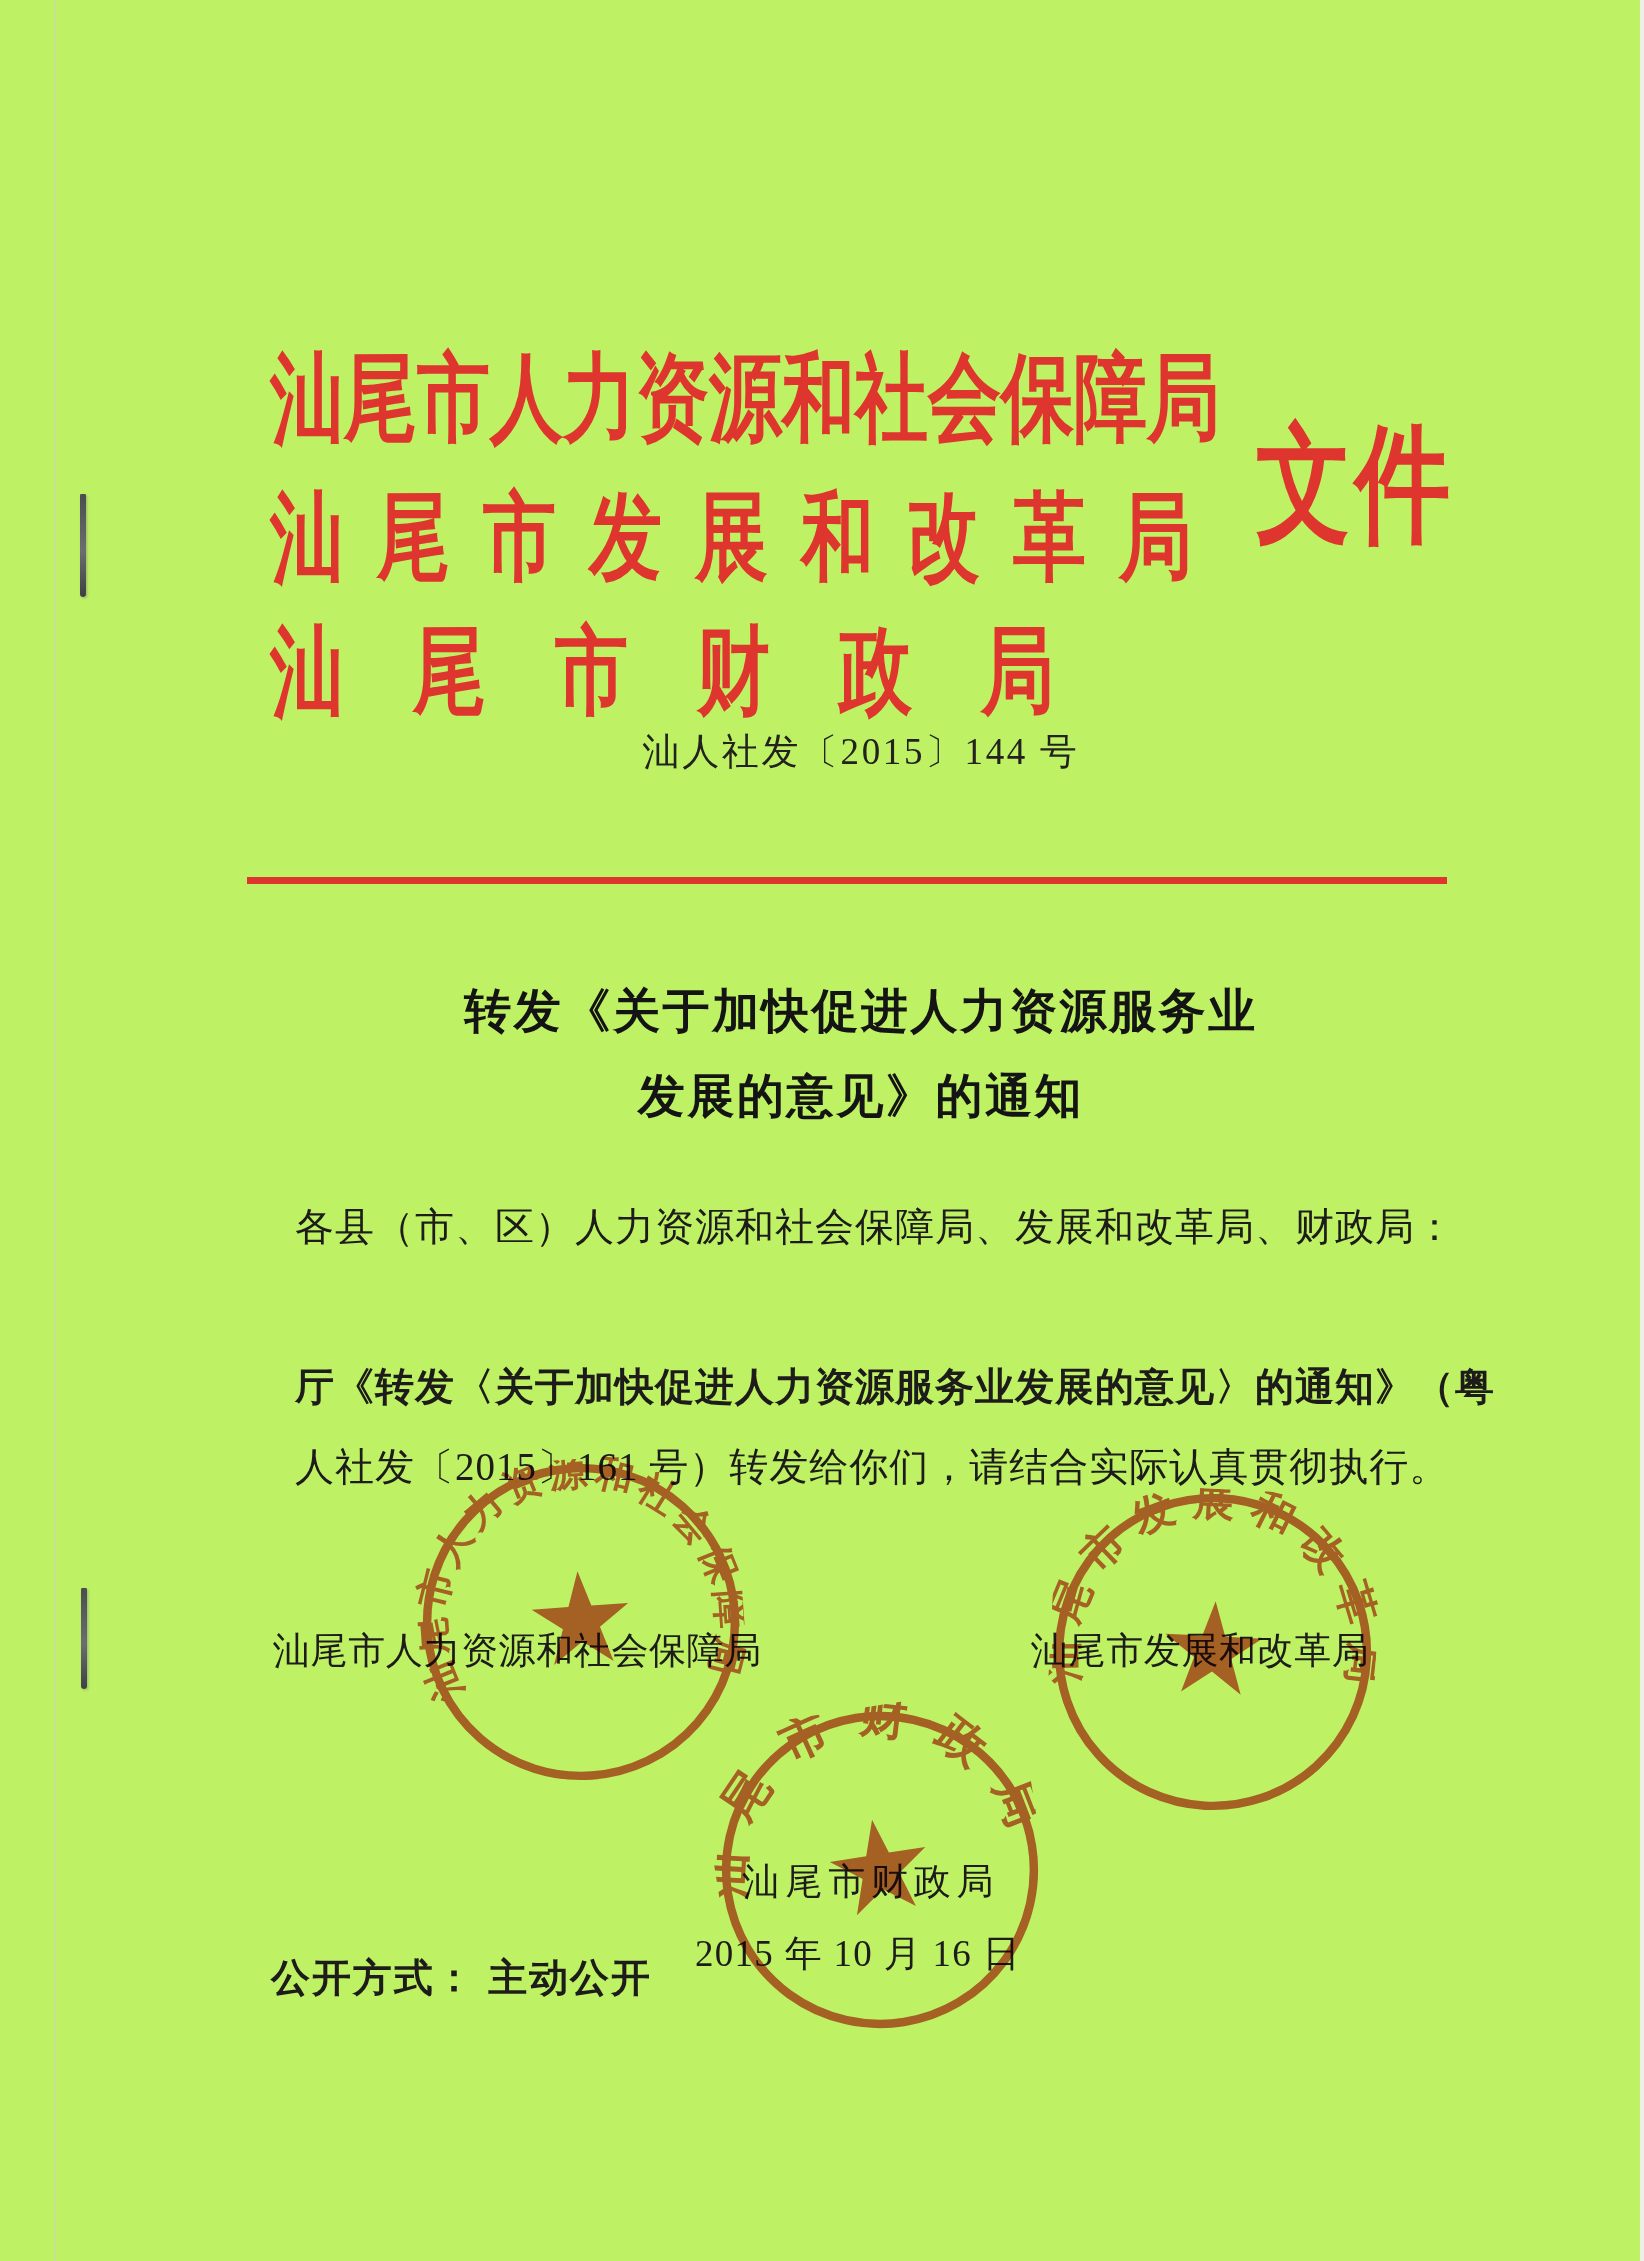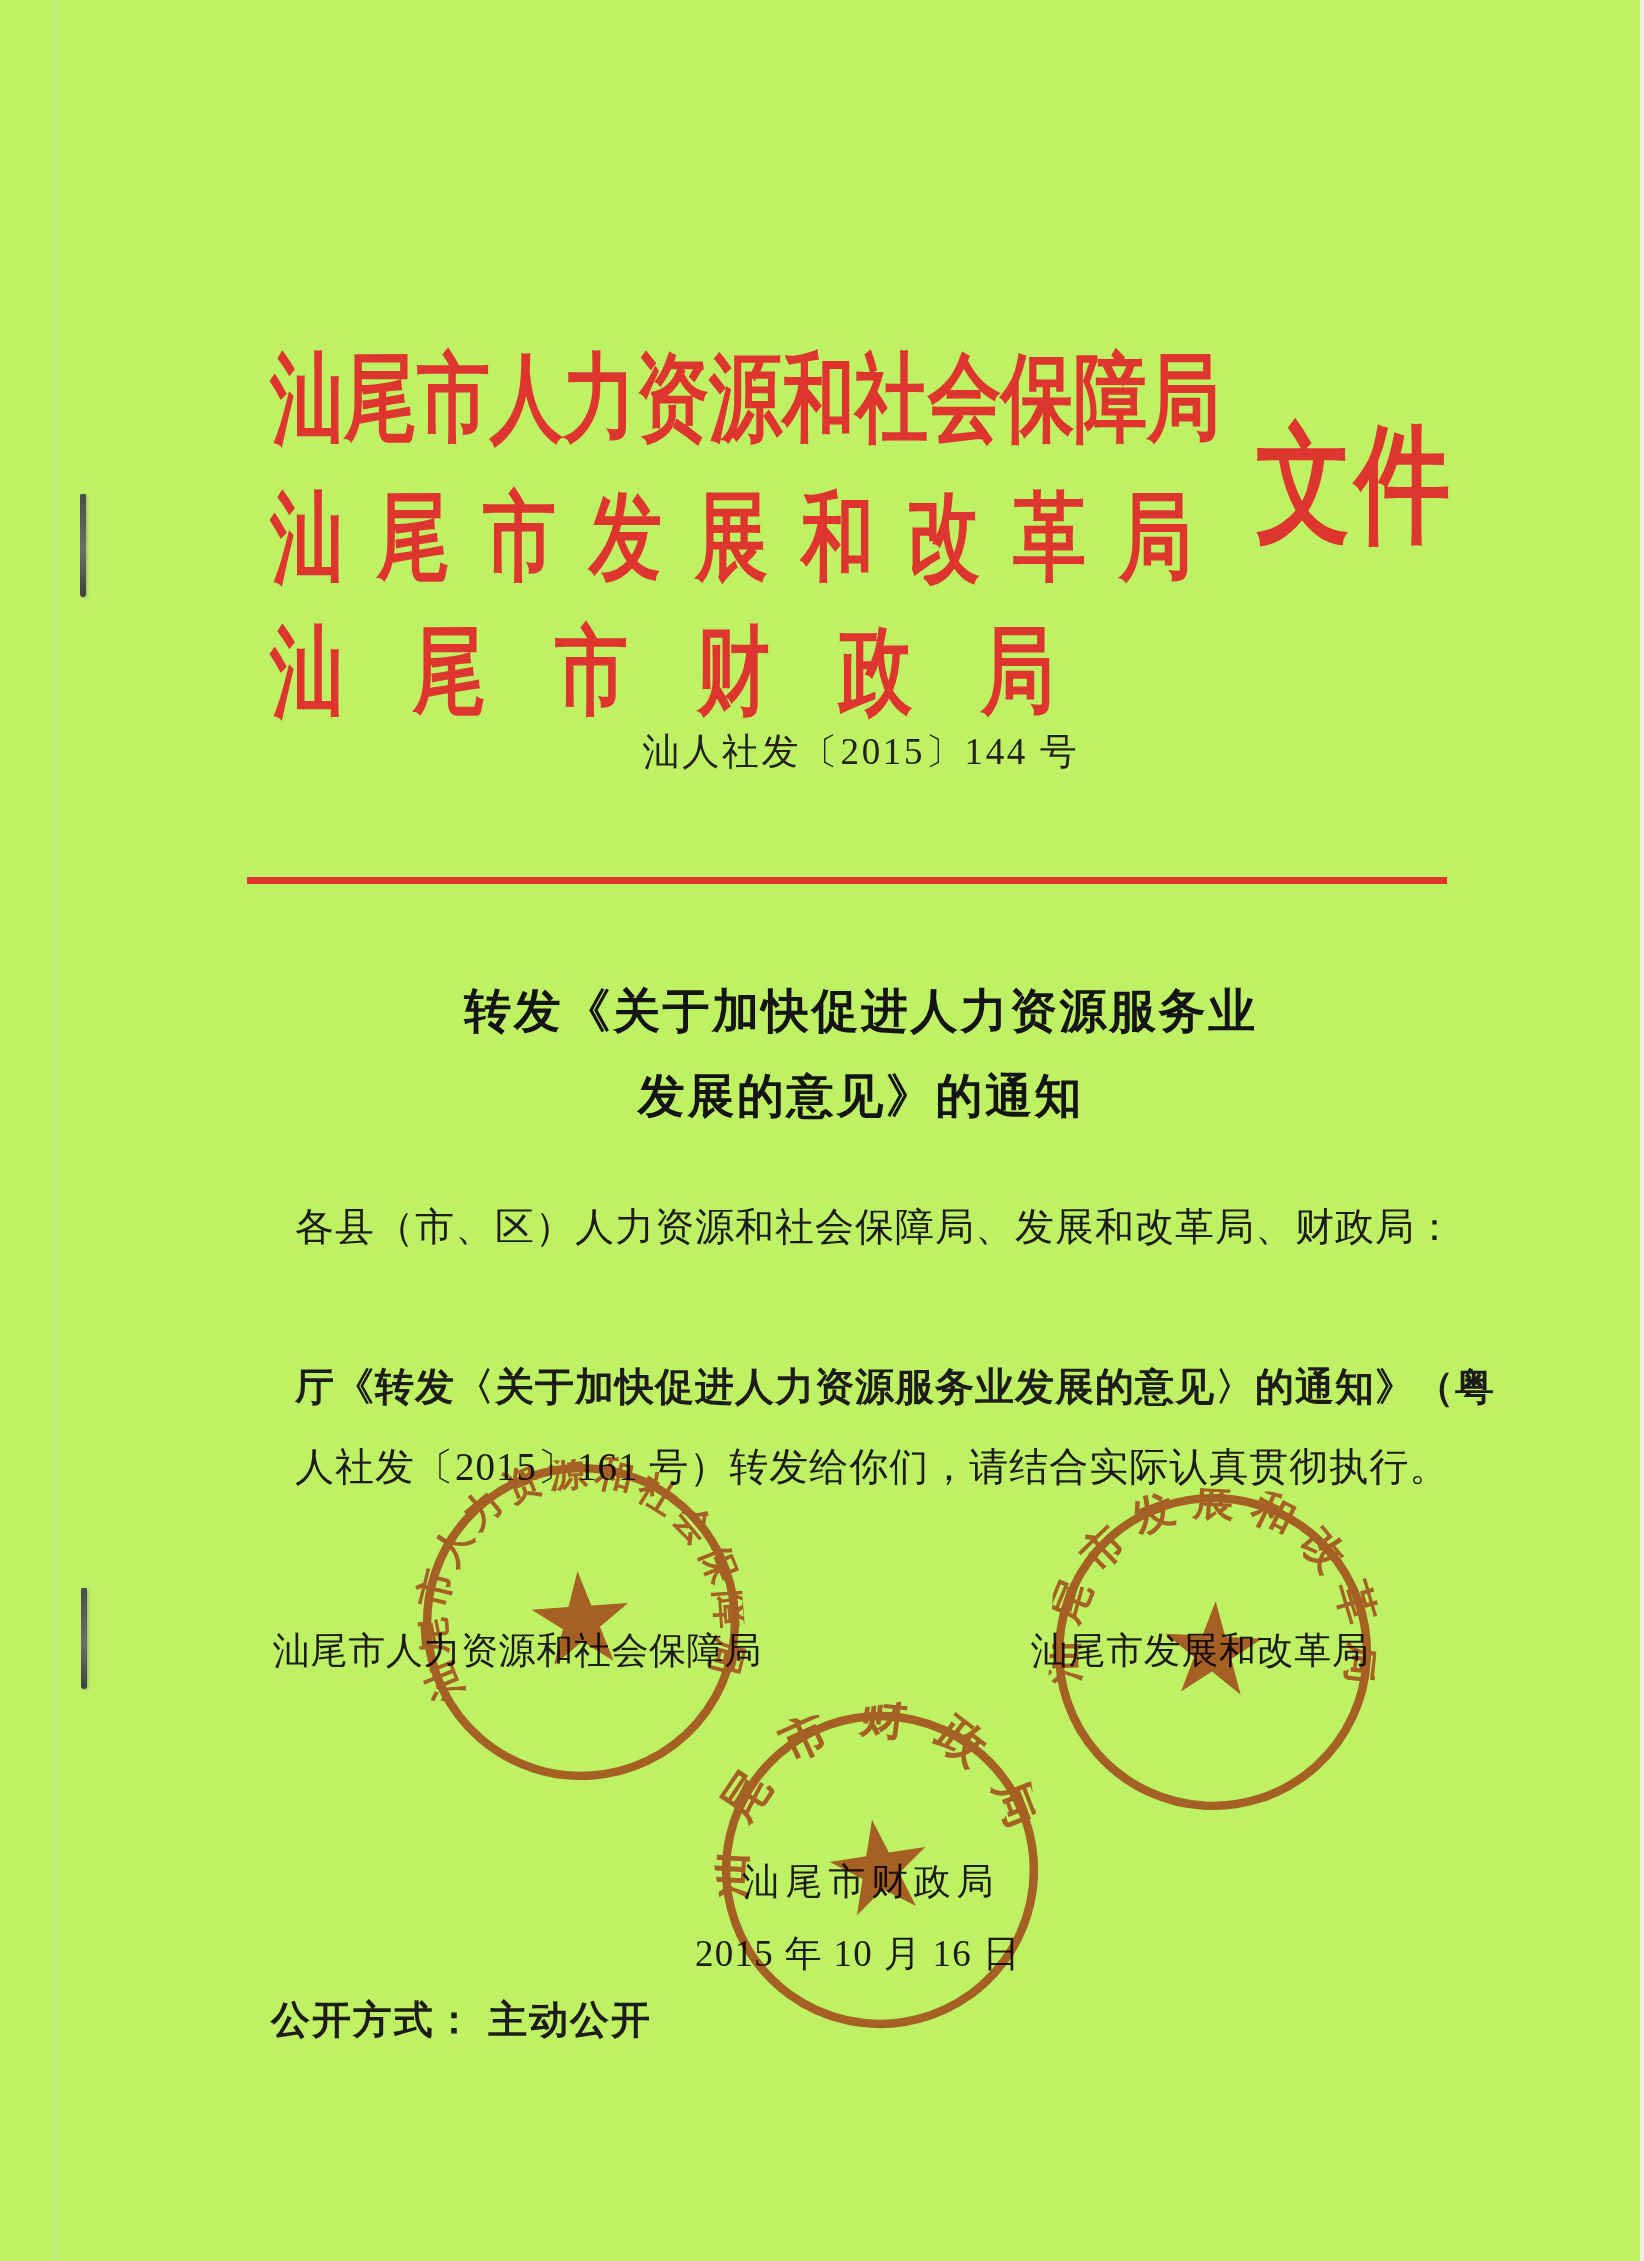--- a/index.html
+++ b/index.html
@@ -74,21 +74,21 @@
   }
   .body-line.indent{left:350px;}
   .sig{
     position:absolute;font-size:37px;color:#1d1c1a;white-space:nowrap;line-height:1;
   }
   .sig.left{left:273px;top:1632px;letter-spacing:0.6px;}
   .sig.right{left:1031px;top:1632px;letter-spacing:0.6px;}
   .sig.center{left:671px;top:1863px;width:400px;text-align:center;letter-spacing:5.8px;}
   .sig.date{left:658px;top:1935px;width:400px;text-align:center;letter-spacing:1.3px;}
   .footer-line{
-    position:absolute;left:271px;top:2000px;
+    position:absolute;left:271px;top:1958px;
     font-family:"Liberation Sans", sans-serif;
     font-weight:600;font-size:39px;color:#1d1c1a;letter-spacing:1.9px;line-height:1;
   }
   
   .seal{
     position:absolute;width:326px;height:326px;
     mix-blend-mode:multiply;opacity:.88;
   }
   .seal.s1{left:418px;top:1459px;transform:rotate(-4deg);}
   .seal.s2{left:1050px;top:1489px;transform:rotate(3deg);}

